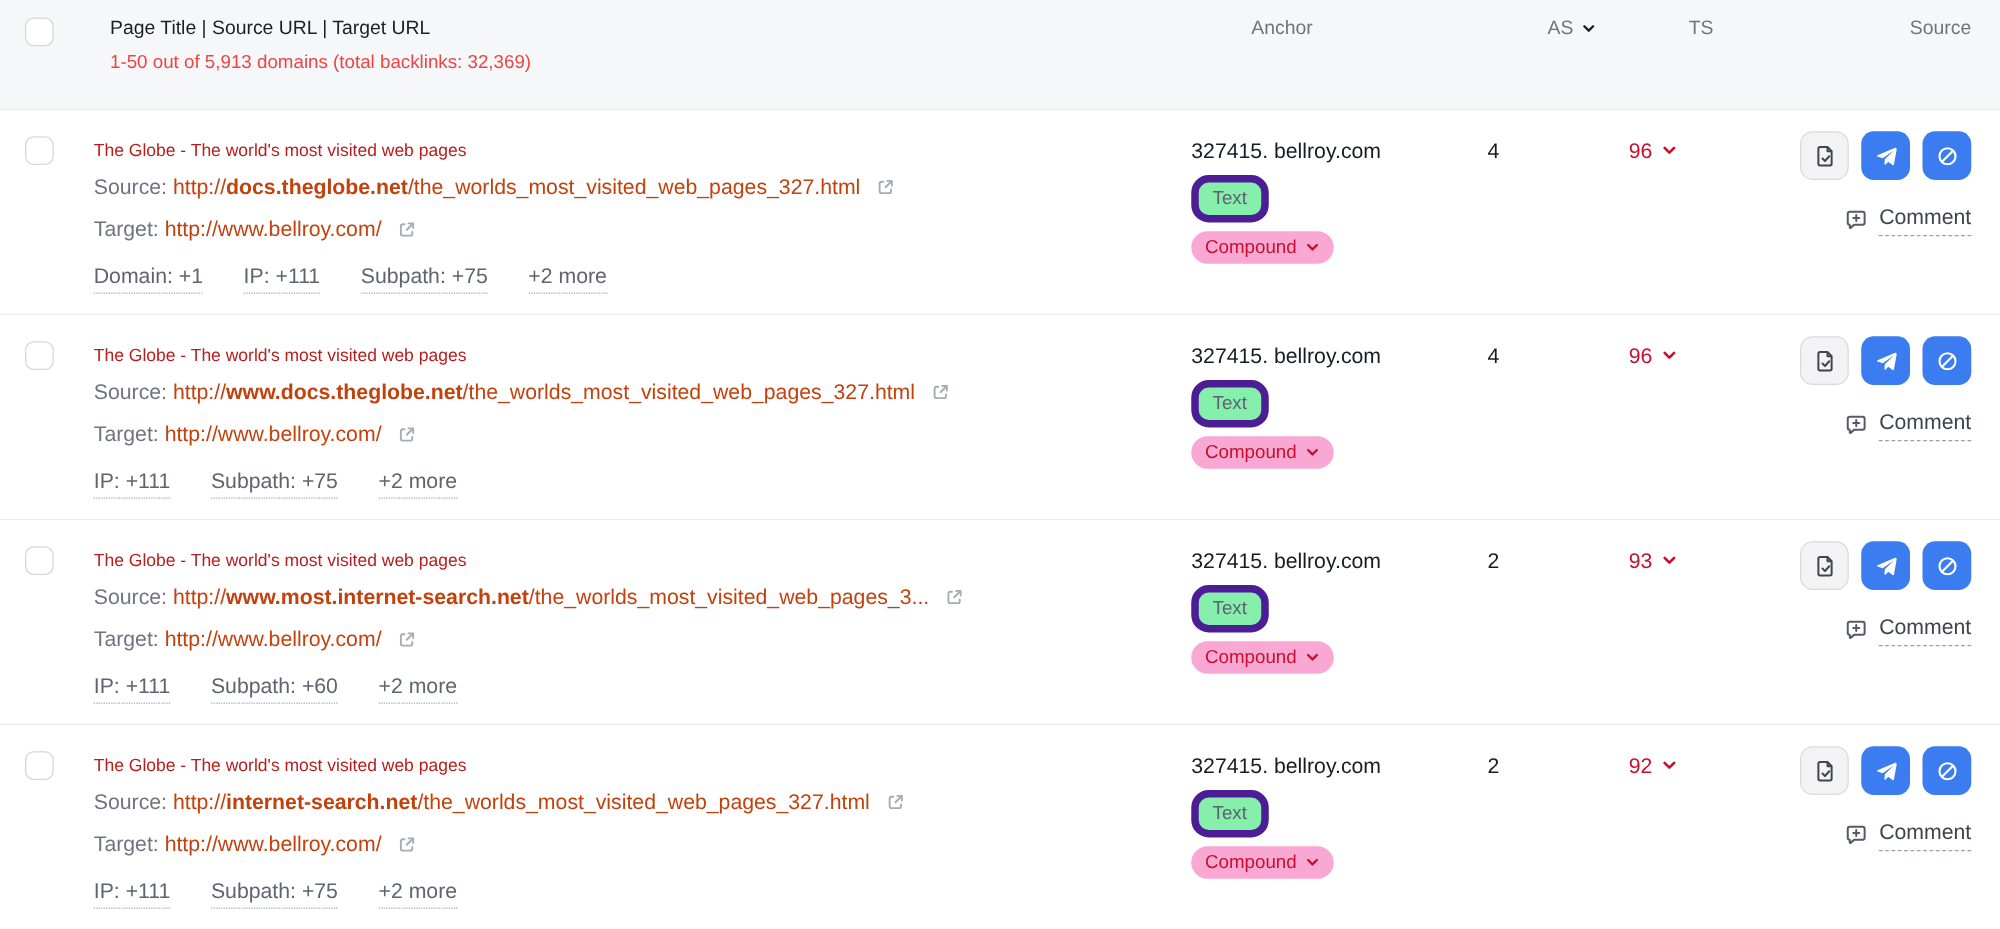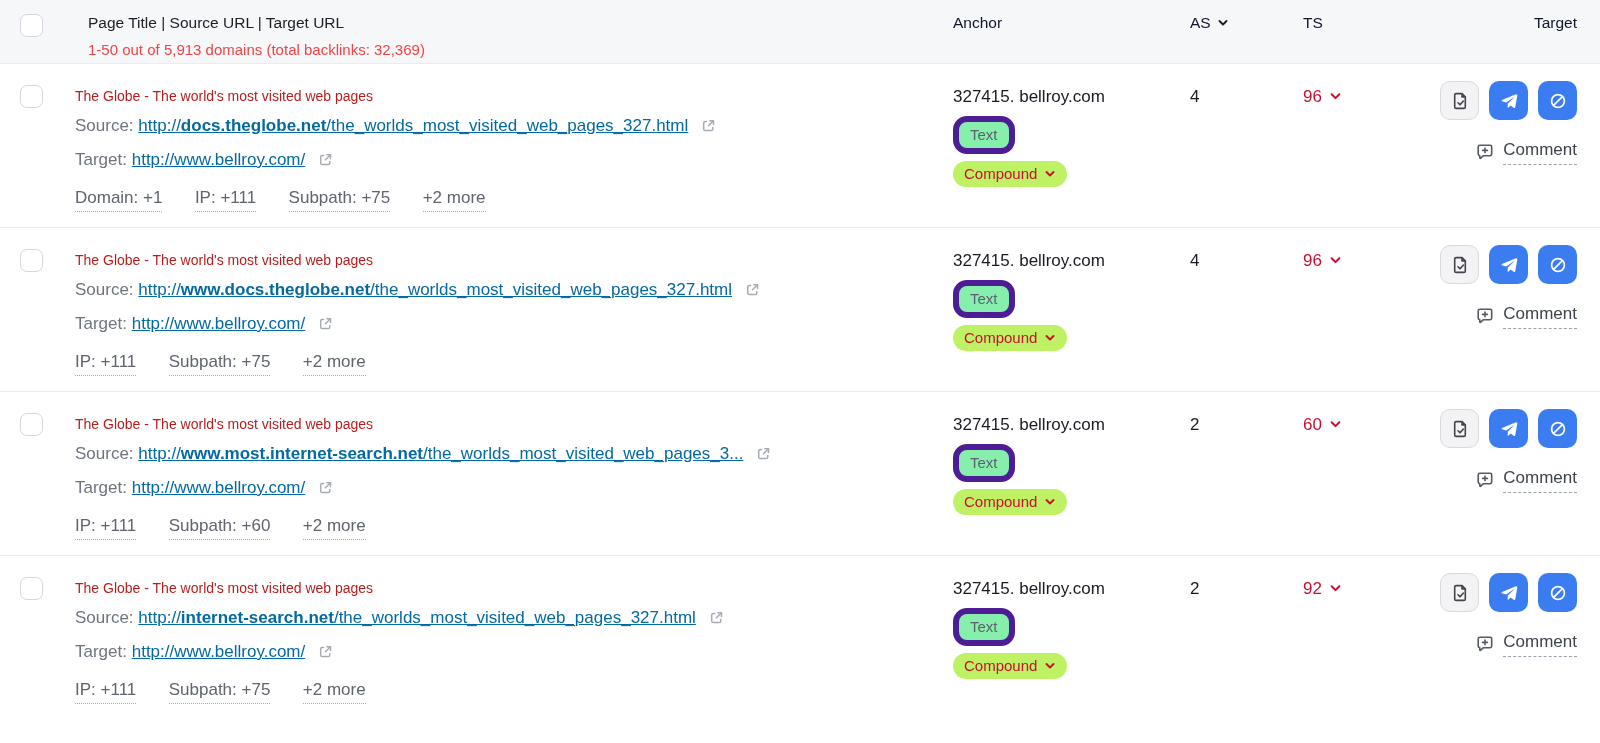--- a/index.html
+++ b/index.html
@@ -10,51 +10,51 @@
 
   
   .col-check   { width:75px;  padding-left:20px; flex:none; }
   .col-main    { flex:1; min-width:0; }
   .col-anchor  { width:237px; flex:none; }
   .col-as      { width:113px; flex:none; }
   .col-ts      { width:120px; flex:none; }
   .col-actions { width:177px; flex:none; padding-right:23px; text-align:right; }
 
   
-  .thead { display:flex; background:#f6f7f9; height:64px; border-bottom:1px solid #e9ebf0; padding-top:12px; }
+  .thead { display:flex; background:#f6f7f9; height:88px; border-bottom:1px solid #e9ebf0; padding-top:12px; }
   .thead .col-check { padding-top:2px; }
   .thead .col-main  { padding-left:13px; }
   .h-title { font-size:15.5px; font-weight:500; color:#1c1e28; line-height:22px; }
   .h-sub   { font-size:15px; color:#ef4444; line-height:24px; margin-top:4px; }
-  .h-label { font-size:15.5px; font-weight:500; color:#0f172a; line-height:22px; }
+  .h-label { font-size:15.5px; font-weight:500; color:#737373; line-height:22px;margin-left:48px; }
   .sort-wrap { display:inline-flex; align-items:center; gap:6px; cursor:pointer;text-align:right; }
 
   
   .row { display:flex; border-bottom:1px solid #e9ebf0; height:164px; }
   .row:last-child { border-bottom:none; height:171px; }
 
   .checkbox { display:inline-block; width:23px; height:23px; border:1.5px solid #d4d7dd; border-radius:7px; background:#fff; cursor:pointer; }
   .row .col-check { padding-top:21px; }
 
   .row .col-main { padding-top:20px; }
   .r-title { font-size:14px; color:#b91c1c; line-height:25px; }
   .r-line  { font-size:17px; line-height:34px; white-space:nowrap; }
   .lbl { color:#6f7480; }
-  .url { color:#0369a1;text-decoration:underline; }
+  .url { color:#c2410c; }
   .url b { font-weight:700; }
   .ext { display:inline-block; margin-left:8px; vertical-align:-2px; cursor:pointer; }
   .tagline { line-height:30px; margin-top:6px; }
   .tag { display:inline-block; font-size:17px; color:#5f646e; border-bottom:1.5px dotted #a2a7b0; padding-bottom:2px; margin-right:28px; line-height:22px; cursor:pointer; }
 
   .row .col-anchor { padding-top:20px; }
   .anchor-text { font-size:17px; color:#191b23; line-height:25px; }
   .pill-row { margin-top:7px; }
   .pill { display:inline-flex; align-items:center; font-size:15px; line-height:20px; border-radius:14px; padding:3px 11px; }
   .pill-text { color:#5c6270; border:6px solid #4c1d95; background:#86efac; }
-  .pill-compound { color:#c8102e; background:#bef264; gap:7px; cursor:pointer; font-weight:500; }
+  .pill-compound { color:#c8102e; background:#f9a8d4; gap:7px; cursor:pointer; font-weight:500; }
 
   .row .col-as, .row .col-ts { padding-top:20px; font-size:17px; line-height:25px; }
   .ts-wrap { display:inline-flex; align-items:center; gap:7px; color:#c8102e; cursor:pointer; }
 
   .row .col-actions { padding-top:17px; }
   .btn-row { display:flex; justify-content:flex-end; gap:10px; }
   .abtn { width:39px; height:39px; border-radius:10px; display:inline-flex; align-items:center; justify-content:center; cursor:pointer; border:none; }
   .abtn-gray { background:#f3f3f5; border:1px solid #d8dade; }
   .abtn-blue { background:#3b7cf0; }
   .comment { display:inline-flex; align-items:center; gap:8px; margin-top:19px; cursor:pointer; }
@@ -112,21 +112,21 @@
         <span class="h-label">AS</span>
         <svg width="12" height="12" viewBox="0 0 12 12" style="color:#1c1e28">
             <use href="#ic-chev"></use>
           </svg>
       </span>
     </div>
     <div class="col-ts">
       <span class="h-label">TS</span>
     </div>
     <div class="col-actions">
-      <span class="h-label">Target</span>
+      <span class="h-label">Source</span>
     </div>
   </div>
 
   <div class="row">
     <div class="col-check"><span class="checkbox"></span></div>
     <div class="col-main">
       <div class="r-title">The Globe - The world's most visited web pages</div>
       <div class="r-line">
         <span class="lbl">Source:</span>
         <span class="url"><span>http://</span><b>docs.theglobe.net</b><span>/the_worlds_most_visited_web_pages_327.html</span></span>
@@ -289,21 +289,21 @@
       <div class="pill-row"><span class="pill pill-text">Text</span></div>
       <div class="pill-row"><span class="pill pill-compound">
             <span>Compound</span>
             <svg width="12" height="12" viewBox="0 0 12 12">
               <use href="#ic-chev"></use>
             </svg>
           </span></div>
     </div>
     <div class="col-as"><span>2</span></div>
     <div class="col-ts"><span class="ts-wrap">
-          <span>60</span>
+          <span>93</span>
           <svg width="13" height="13" viewBox="0 0 12 12">
             <use href="#ic-chev"></use>
           </svg>
         </span></div>
     <div class="col-actions">
       <div class="btn-row">
         <button class="abtn abtn-gray">
             <svg width="20" height="20" viewBox="0 0 20 20">
               <use href="#ic-doc-check"></use>
             </svg>

